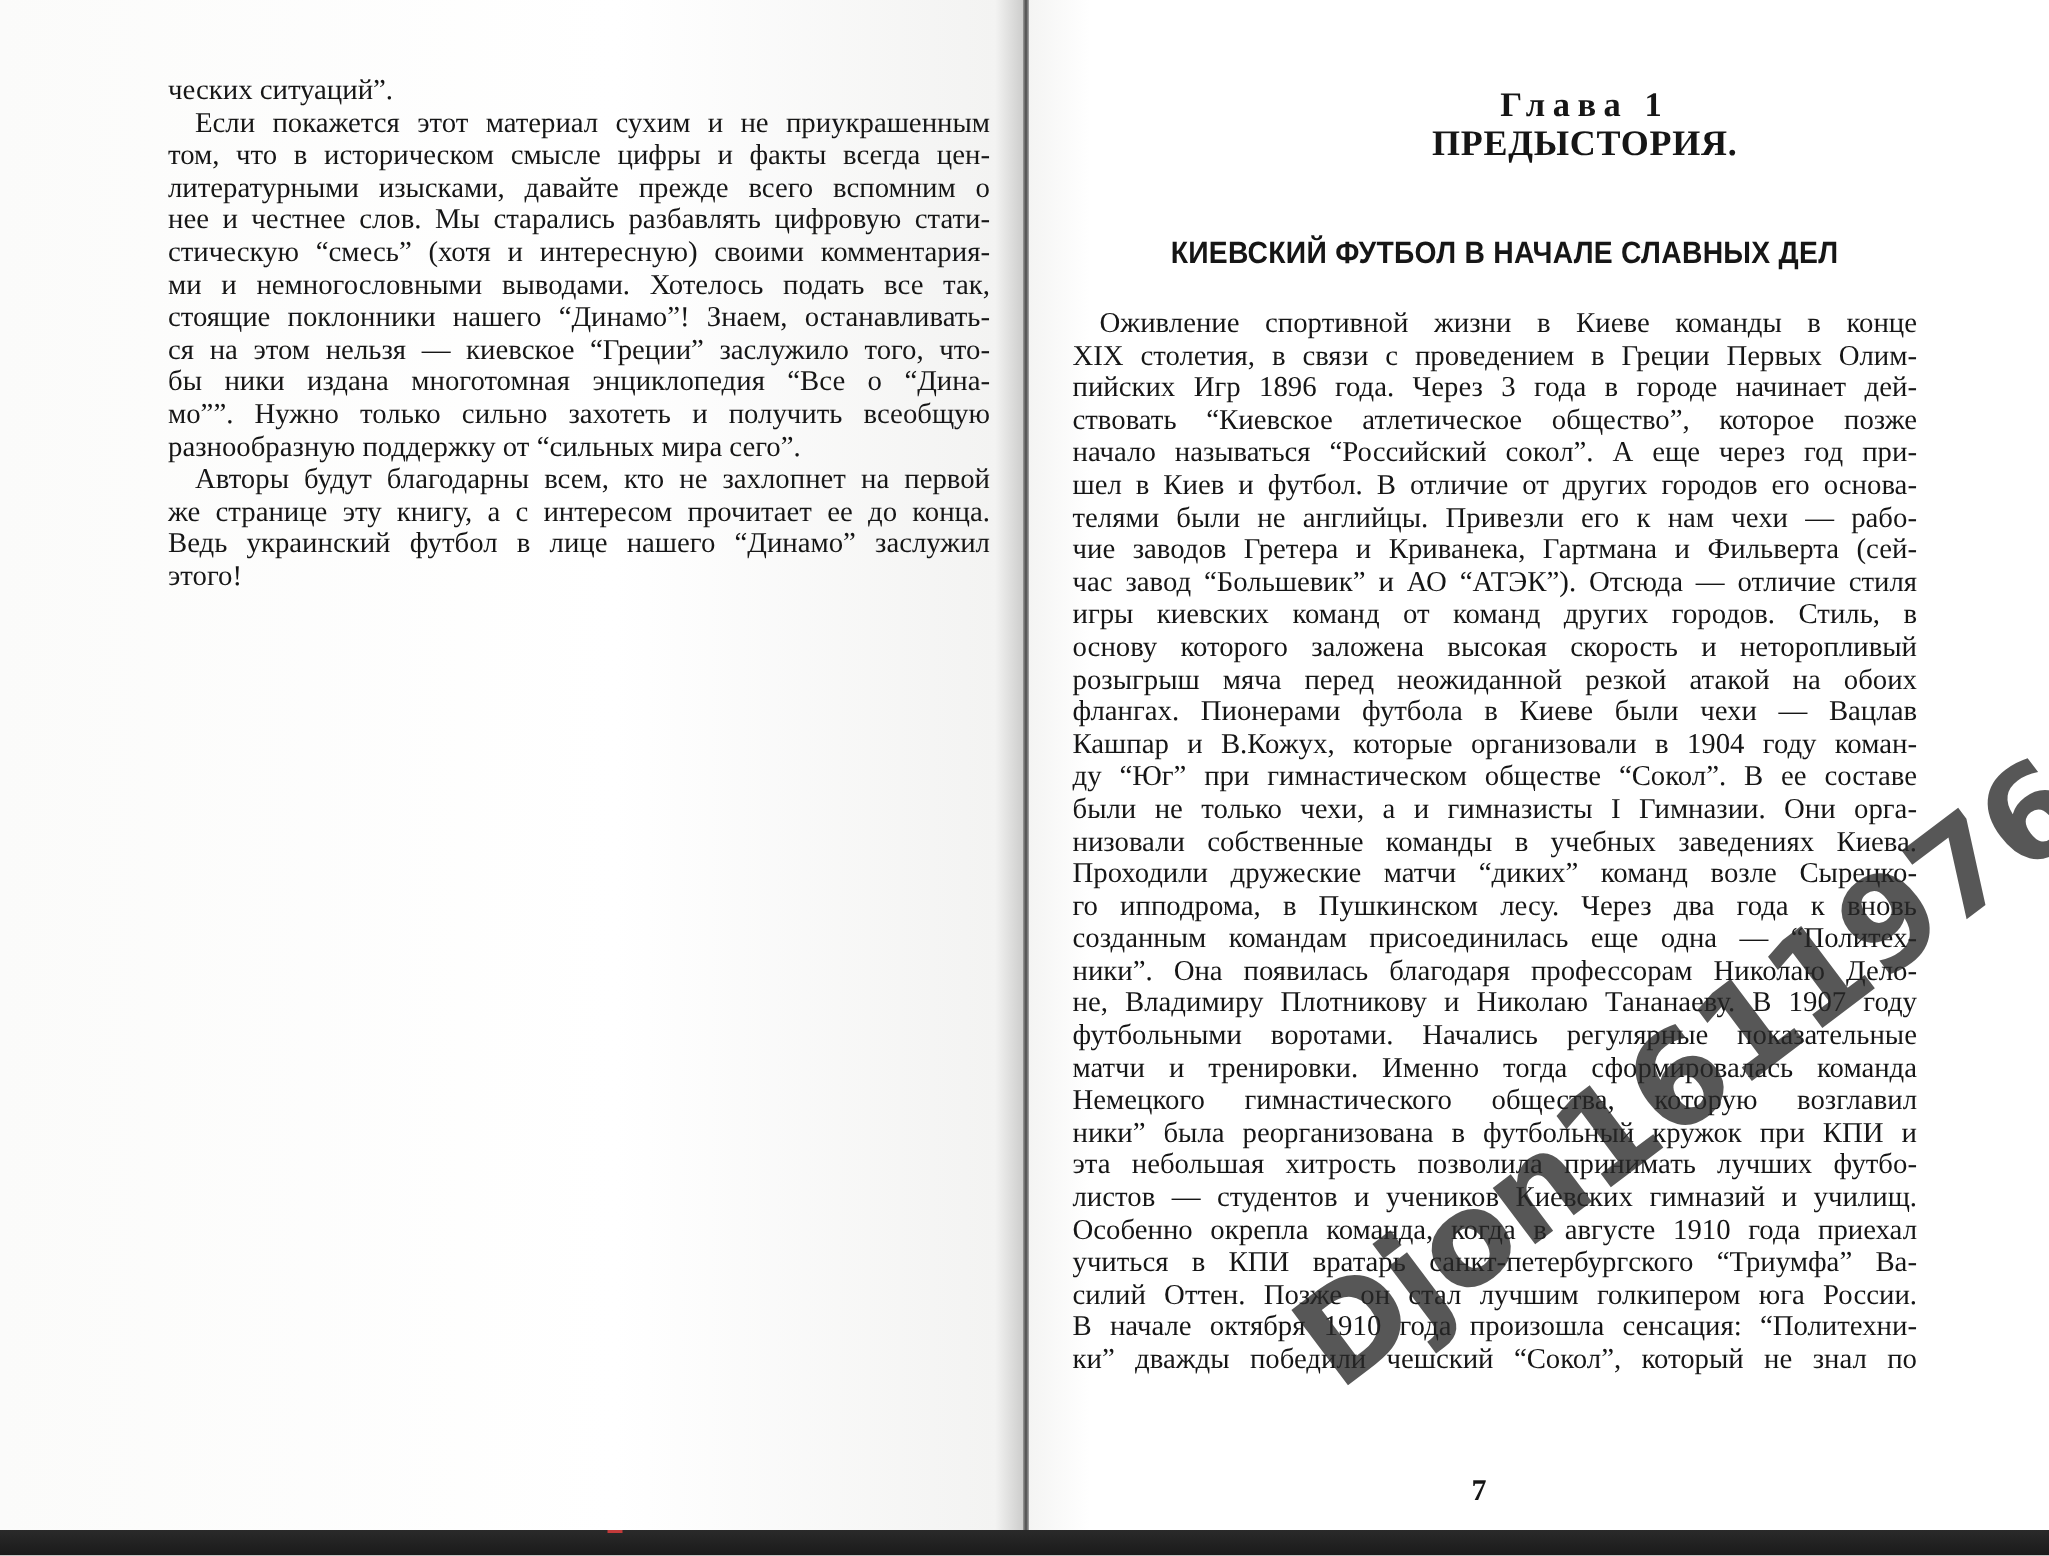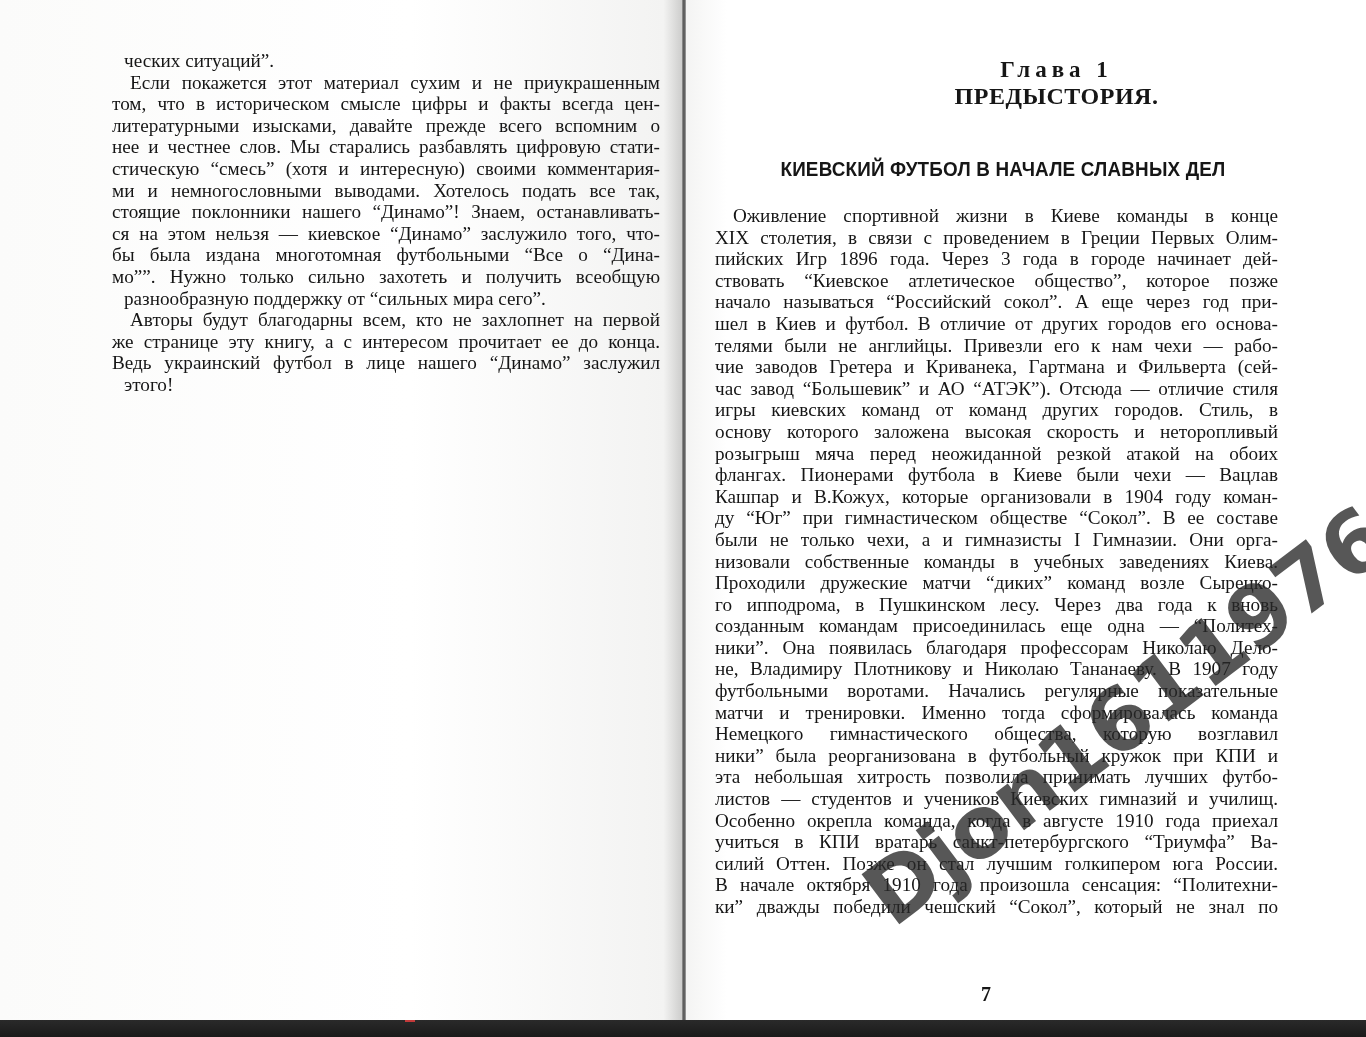--- a/index.html
+++ b/index.html
@@ -12,21 +12,21 @@
     .spread { position: absolute; left: 0; top: 0; width: 1366px; height: 1020px; }
     .page { position: absolute; top: 0; height: 1020px; background: #fefefd; }
     .page-left { left: 0; width: 684px; background: linear-gradient(to right, #fbfbfa 0%, #ffffff 60%, #f3f3f2 97%, #c9c9c8 100%); }
     .gutter { position: absolute; left: 682px; top: 0; width: 4px; height: 1020px; background: linear-gradient(to right, #9a9a99, #4a4a4a 50%, #aaaaaa); }
     .page-right { left: 686px; width: 680px; background: linear-gradient(to right, #f4f4f3 0%, #ffffff 6%, #ffffff 100%); }
     .bottom-bar { position: absolute; left: 0; top: 1020px; width: 1366px; height: 17px; background: linear-gradient(#2a2a2a, #1a1a1a); }
     .bottom-bar .mark { position: absolute; left: 405px; top: 0; width: 10px; height: 2px; background: #c23a3a; }
 
     .text { position: absolute; font-size: 19.2px; line-height: 21.6px; text-align: justify; }
     .text .line { display: block; white-space: nowrap; text-align-last: justify; text-align: justify; }
-    .text .line.last { text-align-last: left; margin-left: 12px; }
+    .text .line.last { text-align-last: left; }
     .text .line.indent { padding-left: 18px; }
 
     .left-text { left: 112px; top: 50px; width: 548px; }
     .right-text { left: 715px; top: 205px; width: 563px; }
 
     .chapter { position: absolute; left: 686px; width: 741px; text-align: center; font-weight: bold; }
     .chapter-label { top: 57px; font-size: 23px; letter-spacing: 5px; font-family: "Liberation Serif", serif; }
     .chapter-title { top: 83px; font-size: 24px; letter-spacing: 0.5px; }
     .section-title { position: absolute; left: 738px; top: 157px; width: 530px; font-weight: bold; font-size: 20.5px; letter-spacing: 0.2px; text-align: center; font-family: "Liberation Sans Narrow", "Liberation Sans", sans-serif; transform: scaleX(0.92); transform-origin: center; }
 
@@ -53,22 +53,22 @@
 
   <div class="text left-text" id="left-text">
       <span class="line last">ческих ситуаций”.</span>
       <span class="line indent">Если покажется этот материал сухим и не приукрашенным</span>
       <span class="line">том, что в историческом смысле цифры и факты всегда цен-</span>
       <span class="line">литературными изысками, давайте прежде всего вспомним о</span>
       <span class="line">нее и честнее слов. Мы старались разбавлять цифровую стати-</span>
       <span class="line">стическую “смесь” (хотя и интересную) своими комментария-</span>
       <span class="line">ми и немногословными выводами. Хотелось подать все так,</span>
       <span class="line">стоящие поклонники нашего “Динамо”! Знаем, останавливать-</span>
-      <span class="line">ся на этом нельзя — киевское “Динамо” заслужило того, что-</span>
-      <span class="line">бы была издана многотомная футбольными “Все о “Дина-</span>
+      <span class="line">ся на этом нельзя — киевское “Греции” заслужило того, что-</span>
+      <span class="line">бы ники издана многотомная энциклопедия “Все о “Дина-</span>
       <span class="line">мо””. Нужно только сильно захотеть и получить всеобщую</span>
       <span class="line last">разнообразную поддержку от “сильных мира сего”.</span>
       <span class="line indent">Авторы будут благодарны всем, кто не захлопнет на первой</span>
       <span class="line">же странице эту книгу, а с интересом прочитает ее до конца.</span>
       <span class="line">Ведь украинский футбол в лице нашего “Динамо” заслужил</span>
       <span class="line last">этого!</span>
     </div>
 
   <div class="chapter chapter-label">Глава 1</div>
   <div class="chapter chapter-title">ПРЕДЫСТОРИЯ.</div>

